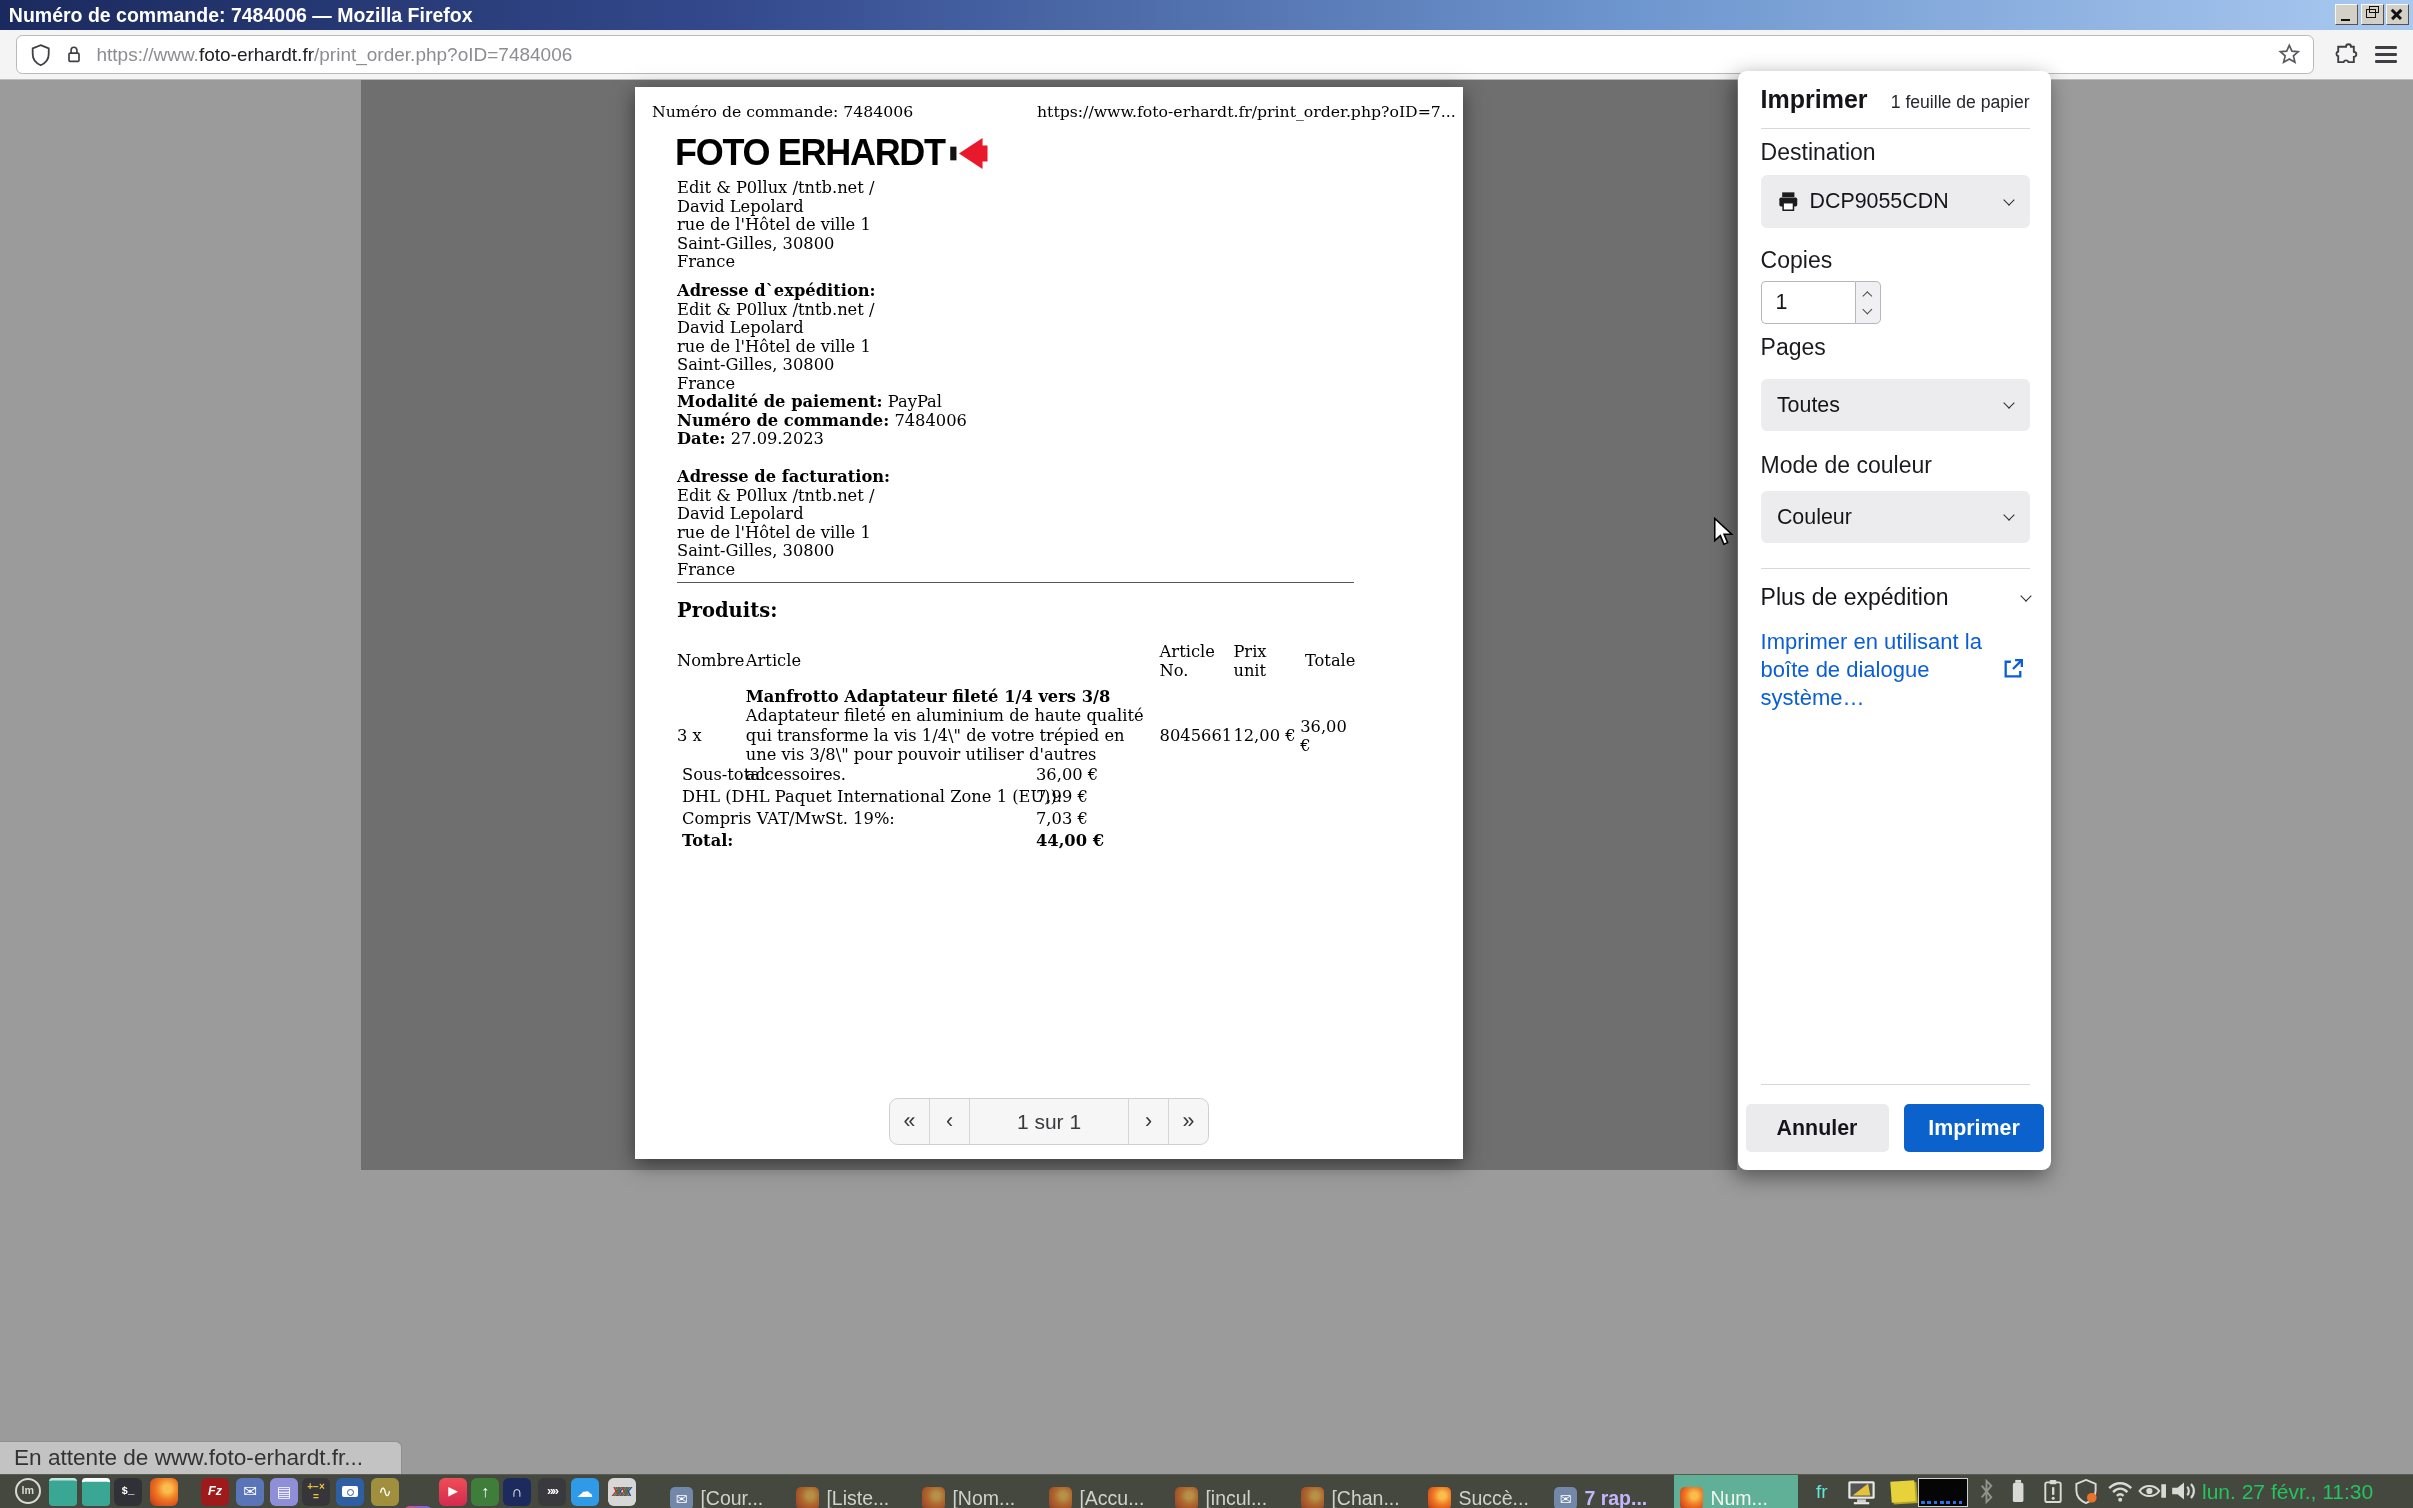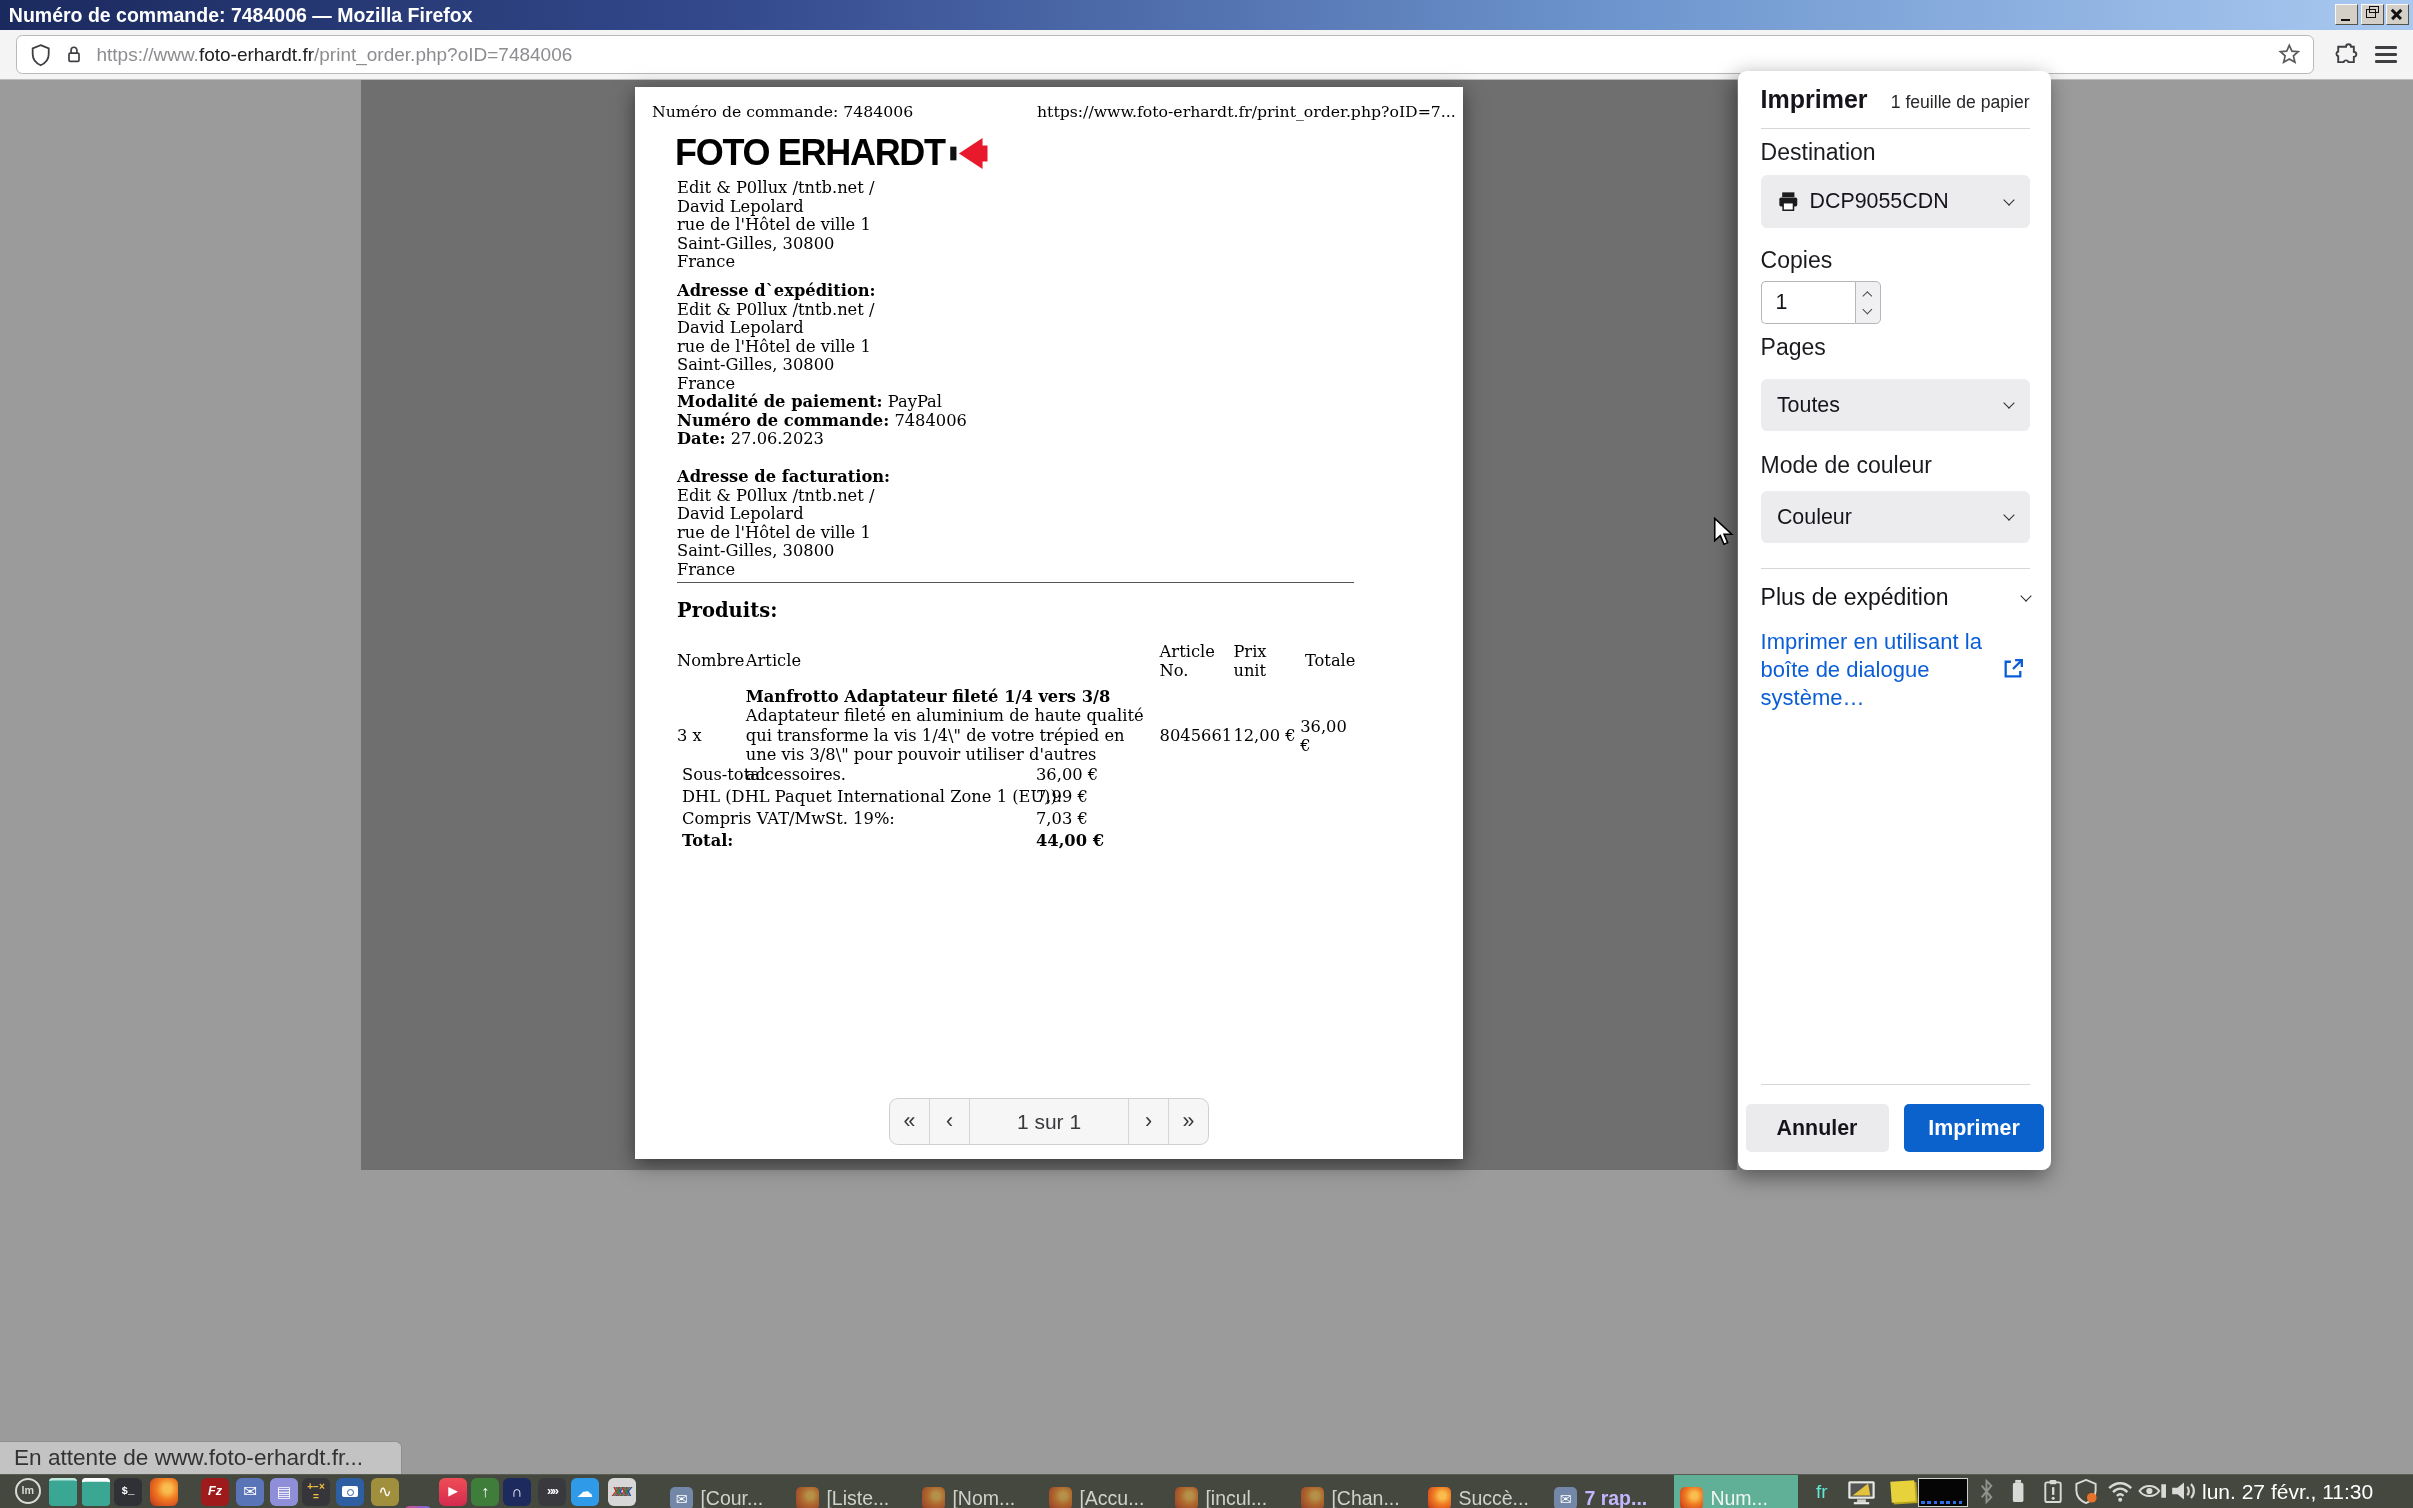--- a/index.html
+++ b/index.html
@@ -121,21 +121,21 @@
   .wic-ff{background:radial-gradient(circle at 62% 38%,#f9bd4e 0 16%,#ef7a22 45%,#d9541f 72%,#a83510 100%);}
   .wic-ff.dim{opacity:.62;}
   .wic-mail{background:#7387a8;display:flex;align-items:center;justify-content:center;color:#fff;font-size:14px;}
   .wic-mail::before{content:"✉";}
   .tray-item{position:absolute;top:4.4px;}
   .fr-label{color:#5eead4;font-size:19px;line-height:25px;}
   .blackbox{position:absolute;left:1918px;top:2.5px;width:50px;height:29px;background:#050505;border:1.3px solid #d0d0cc;box-sizing:border-box;}
   .blackbox::after{content:"";position:absolute;left:1.9px;bottom:1.9px;width:41px;height:3.1px;
     background:repeating-linear-gradient(90deg,#2e6fe8 0 3.8px,transparent 3.8px 6.3px);}
   .notes{position:absolute;left:1891px;top:5.7px;width:24px;height:21.4px;background:#e8d23c;box-shadow:1.9px 1.9px 0 #b8a41e;transform:rotate(-4deg);}
-  .clock{position:absolute;left:2202px;top:0;height:16px;line-height:33px;color:#ffffff;font-size:21px;white-space:nowrap;}
+  .clock{position:absolute;left:2202px;top:0;height:16px;line-height:33px;color:#22c55e;font-size:21px;white-space:nowrap;}
 </style>
 </head>
 <body>
 
 <div id="screen">
 
   <div class="titlebar">
     <span class="title-text">Numéro de commande: 7484006 — Mozilla Firefox</span>
     <div class="winbtns">
       <div class="wbtn">
@@ -199,21 +199,21 @@
 
     <div class="blk" style="top:195px;">
       <div class="b">Adresse d`expédition:</div>
       <div>Edit &amp; P0llux /tntb.net /</div>
       <div>David Lepolard</div>
       <div>rue de l'Hôtel de ville 1</div>
       <div>Saint-Gilles, 30800</div>
       <div>France</div>
       <div><span class="b">Modalité de paiement:</span> <span>PayPal</span></div>
       <div><span class="b">Numéro de commande:</span> <span>7484006</span></div>
-      <div><span class="b">Date:</span> <span>27.06.2023</span></div>
+      <div><span class="b">Date:</span> <span>27.09.2023</span></div>
     </div>
 
     <div class="blk" style="top:381px;">
       <div class="b">Adresse de facturation:</div>
       <div>Edit &amp; P0llux /tntb.net /</div>
       <div>David Lepolard</div>
       <div>rue de l'Hôtel de ville 1</div>
       <div>Saint-Gilles, 30800</div>
       <div>France</div>
     </div>

